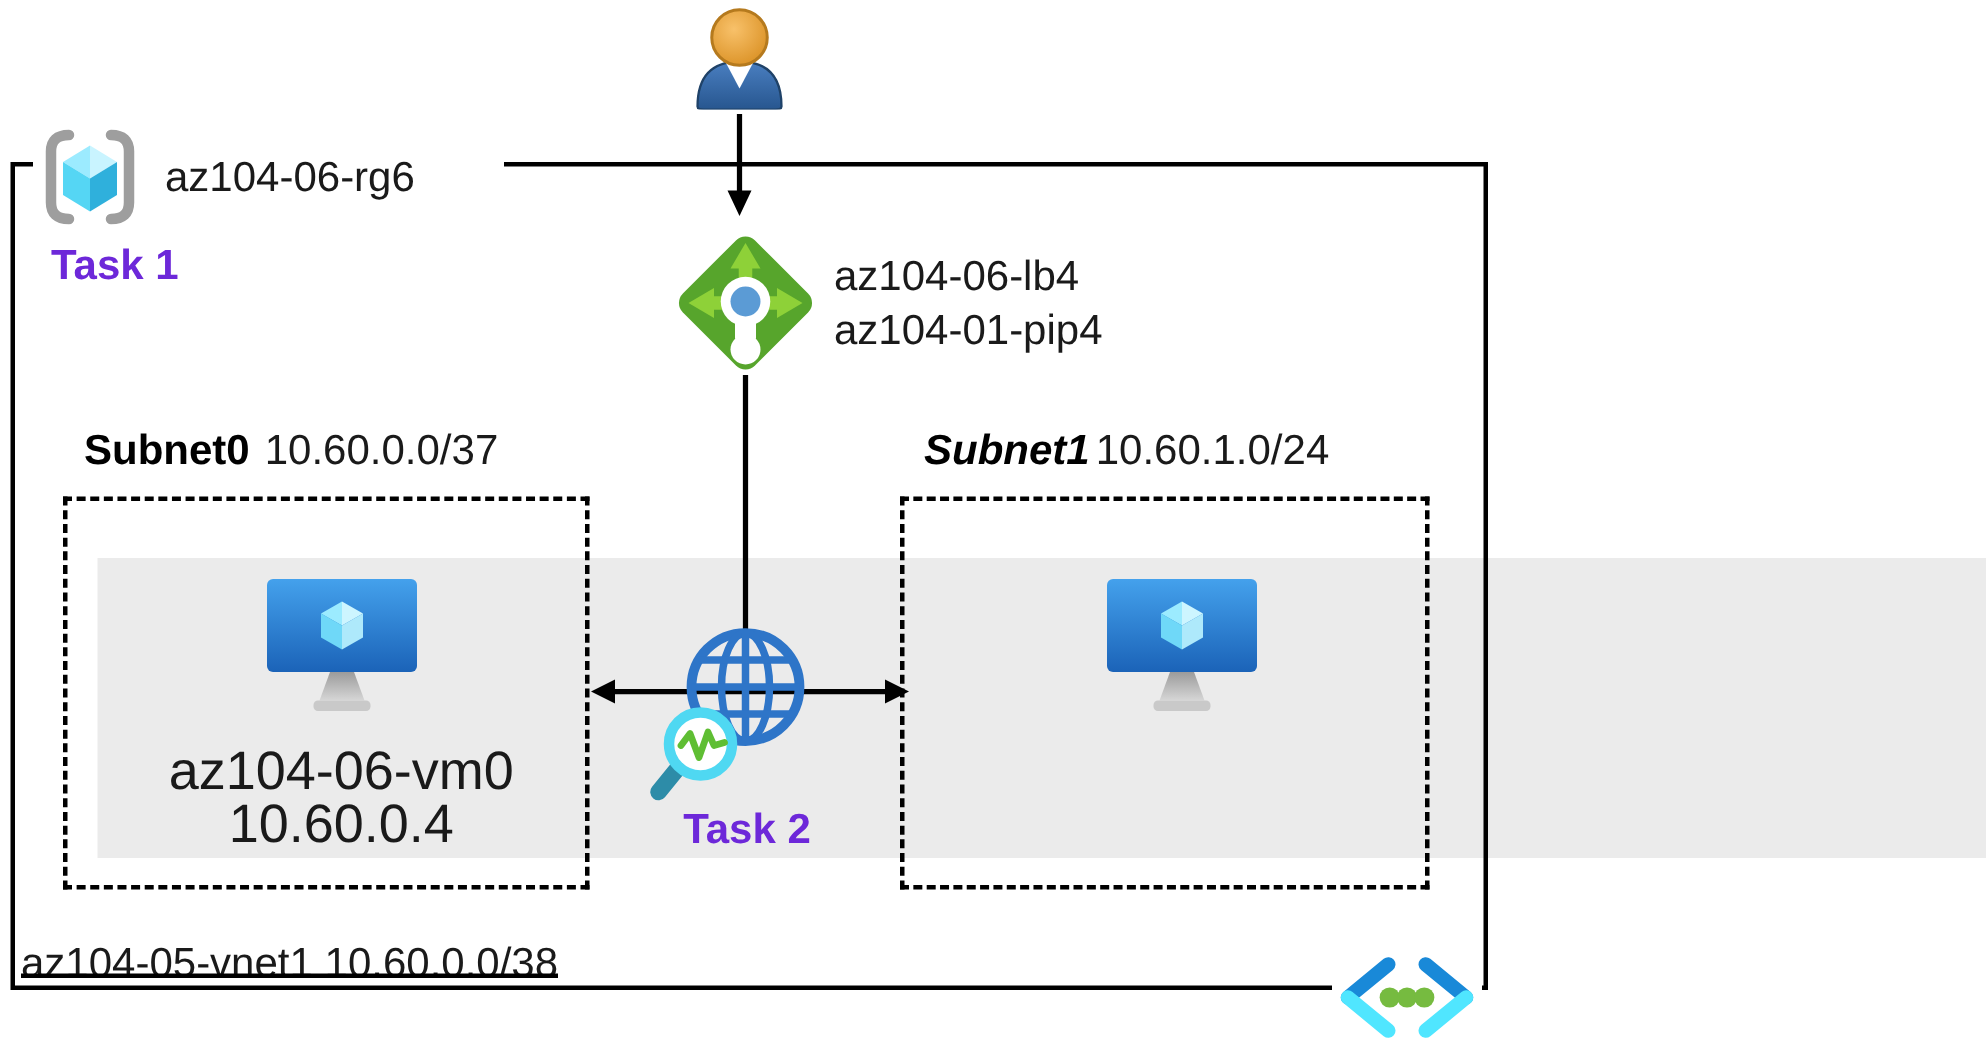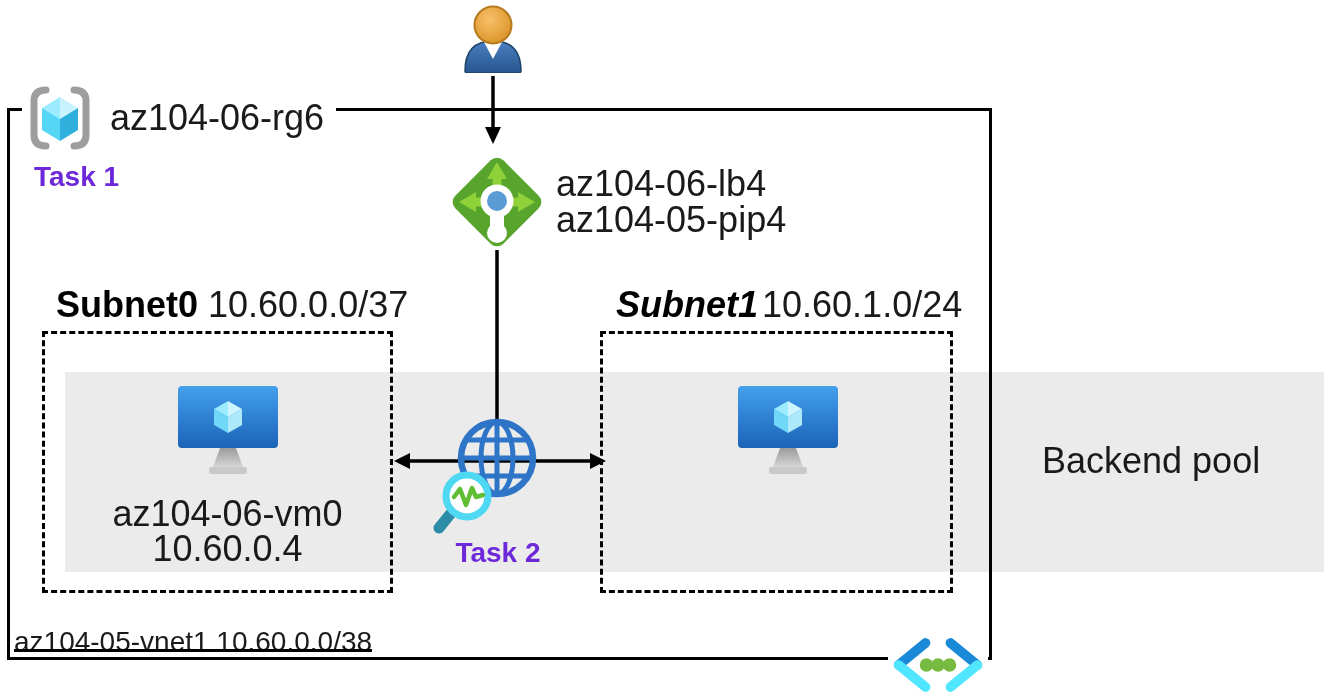--- a/index.html
+++ b/index.html
@@ -7,21 +7,21 @@
   .canvas { position:relative; width:1324px; height:699px; background:#fff; overflow:hidden; color:#111; }
   .abs { position:absolute; }
 
   
   .band   { z-index:1; background:#ebebeb; }
   .vnetbox{ z-index:2; border:3px solid #000; background:transparent; }
   .lines  { z-index:3; pointer-events:none; }
   .dashedbox { z-index:4; border:3px dashed #000; background:transparent; }
   .top    { z-index:5; }
 
-  .label  { font-size:36px; color:#1a1a1a; white-space:nowrap; }
+  .label  { font-size:28px; color:#1a1a1a; white-space:nowrap; }
   .bold   { font-weight:bold; color:#000; }
   .task   { font-size:28px; font-weight:bold; color:#6d28d9; white-space:nowrap; }
   .center { text-align:center; }
   .lh     { line-height:36px; }
 
   .rg-panel { display:flex; align-items:center; gap:14px; background:#fff; padding-left:2px; }
   .vm-caption { line-height:35px; font-size:36px; color:#1a1a1a; }
   .backend-label { font-size:36px; color:#1a1a1a; white-space:nowrap; }
 
   .vnet-caption { display:inline-block; position:relative; font-size:28px; color:#1a1a1a; white-space:nowrap; }
@@ -96,21 +96,21 @@
       <line x1="58" y1="54" x2="76" y2="54"></line>
       <polygon points="92,54 75,44 75,64" stroke="none"></polygon>
     </g>
     <rect x="47" y="60" width="14" height="24" rx="7" fill="#fff"></rect>
     <circle cx="54" cy="85" r="10" fill="#fff"></circle>
     <circle cx="54" cy="53" r="16.5" fill="#fff"></circle>
     <circle cx="54" cy="53" r="10" fill="#5b9bd5"></circle>
   </svg>
   <div class="abs top label lh" style="left:556px; top:166px;">
     <div>az104-06-lb4</div>
-    <div>az104-05-pip4</div>
+    <div>az104-01-pip4</div>
   </div>
 
   <div class="abs top label" style="left:56px; top:284px;">
     <span class="bold" style="margin-right:10px;">Subnet0</span><span>10.60.0.0/37</span>
   </div>
   <div class="abs top label" style="left:616px; top:284px;">
     <span class="bold" style="margin-right:4px;font-style:italic;">Subnet1</span><span>10.60.1.0/24</span>
   </div>
 
   <svg class="abs top" style="left:176px; top:384px;" width="104" height="92" viewBox="0 0 104 92">
@@ -155,21 +155,20 @@
       <line x1="31" y1="46" x2="103" y2="46" stroke-width="5"></line>
       <line x1="36" y1="28" x2="98" y2="28" stroke-width="5"></line>
       <line x1="36" y1="64" x2="98" y2="64" stroke-width="5"></line>
     </g>
     <line x1="22" y1="100" x2="9" y2="116" stroke="#2d8ca8" stroke-width="11" stroke-linecap="round"></line>
     <circle cx="37" cy="84" r="21" fill="#fff" stroke="#4fd8f2" stroke-width="7"></circle>
     <polyline points="24,85 30,77 36,93 42,76 46,85 53,83" fill="none" stroke="#5fbe33" stroke-width="4.5" stroke-linejoin="round" stroke-linecap="round"></polyline>
   </svg>
   <div class="abs top task center" style="left:428px; top:537px; width:140px;">Task 2</div>
 
-  <div class="abs top backend-label" style="left:1042px; top:440px;">Backend pool</div>
 
   <div class="abs top" style="left:14px; top:626px;">
     <span class="vnet-caption">
       <span>az104-05-vnet1</span>
       <span>10.60.0.0/38</span>
       <span class="strike"></span>
     </span>
   </div>
 
   <div class="abs top icon-panel" style="left:888px; top:634px; width:100px; height:62px;">

